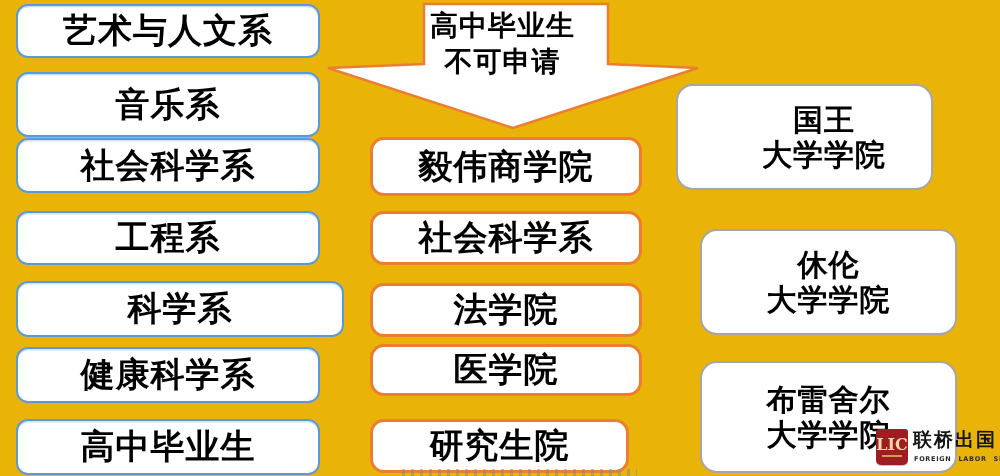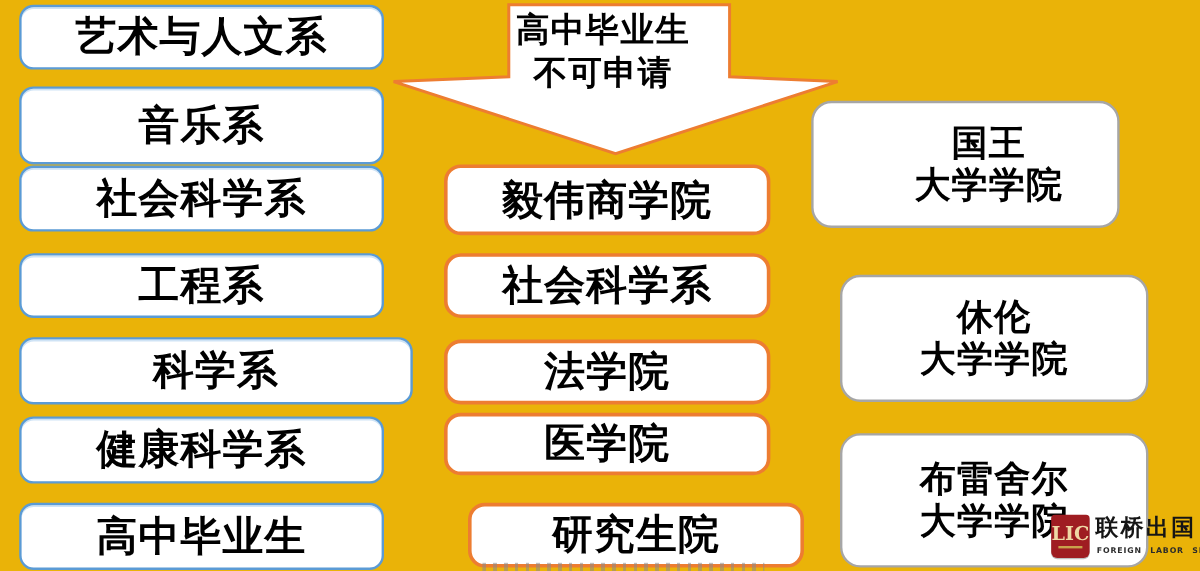--- a/index.html
+++ b/index.html
@@ -71,21 +71,21 @@
   </svg>
   <div class="callout-text">
     <span>高中毕业生</span>
     <span>不可申请</span>
   </div>
 
   <div class="node school-box" style="left:370px;top:137px;width:272px;height:59px;">毅伟商学院</div>
   <div class="node school-box" style="left:370px;top:211px;width:272px;height:54px;">社会科学系</div>
   <div class="node school-box" style="left:370px;top:283px;width:272px;height:54px;">法学院</div>
   <div class="node school-box" style="left:370px;top:344px;width:272px;height:52px;">医学院</div>
-  <div class="node school-box" style="left:370px;top:419px;width:280px;height:54px;margin-left:20px;">研究生院</div>
+  <div class="node school-box" style="left:370px;top:419px;width:259px;height:54px;">研究生院</div>
 
   <div class="node college-box" style="left:676px;top:84px;width:257px;height:106px;padding-left:39px;">
     <span>国王</span>
     <span>大学学院</span>
   </div>
   <div class="node college-box" style="left:700px;top:229px;width:257px;height:106px;">
     <span>休伦</span>
     <span>大学学院</span>
   </div>
   <div class="node college-box" style="left:700px;top:361px;width:257px;height:112px;">

